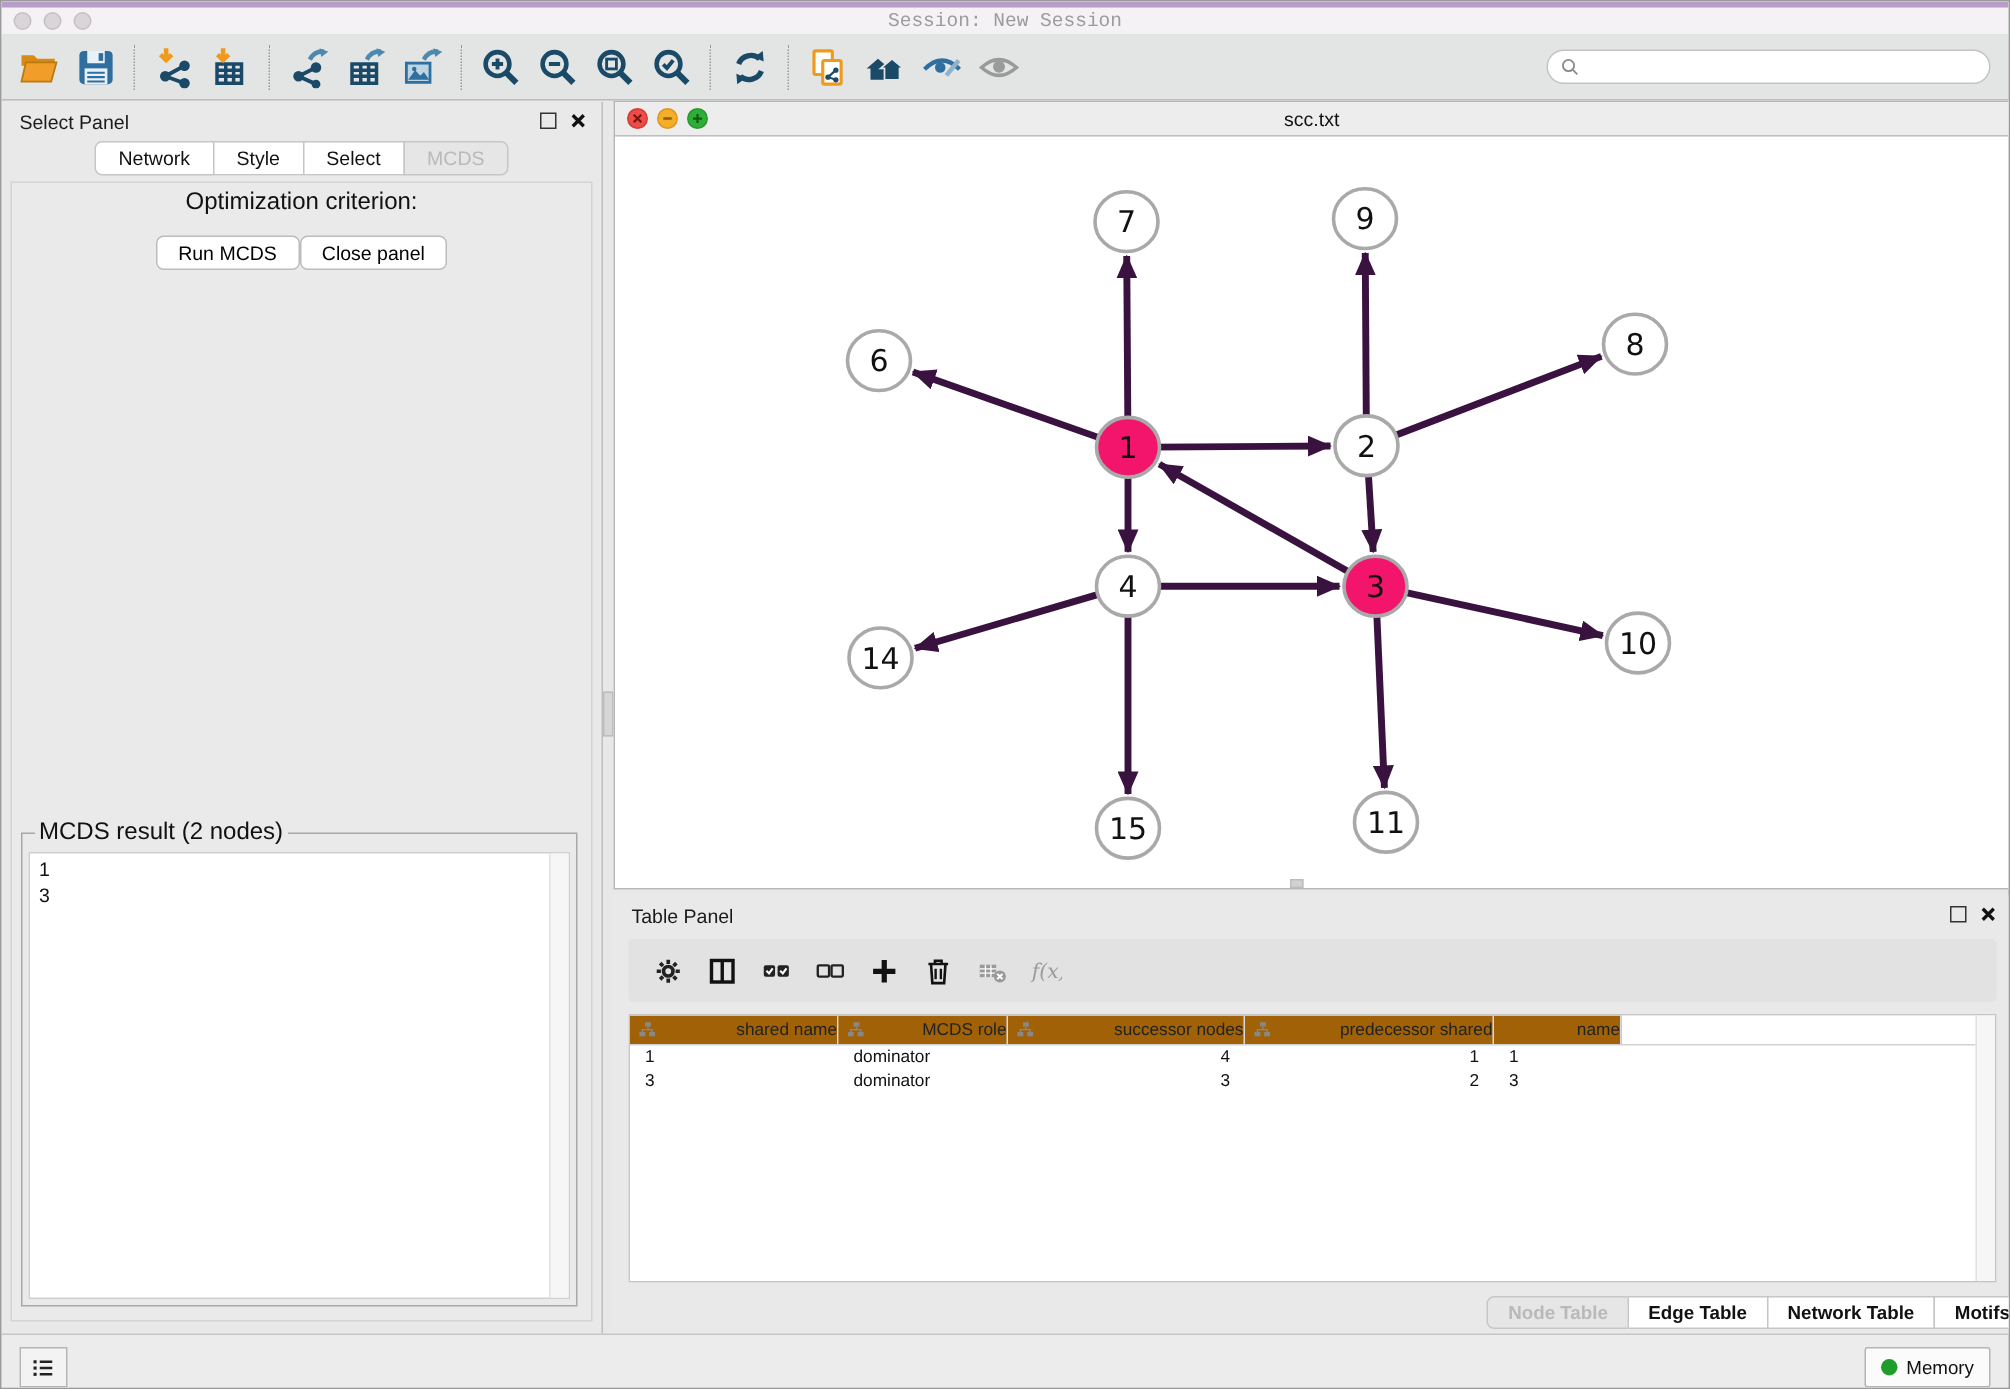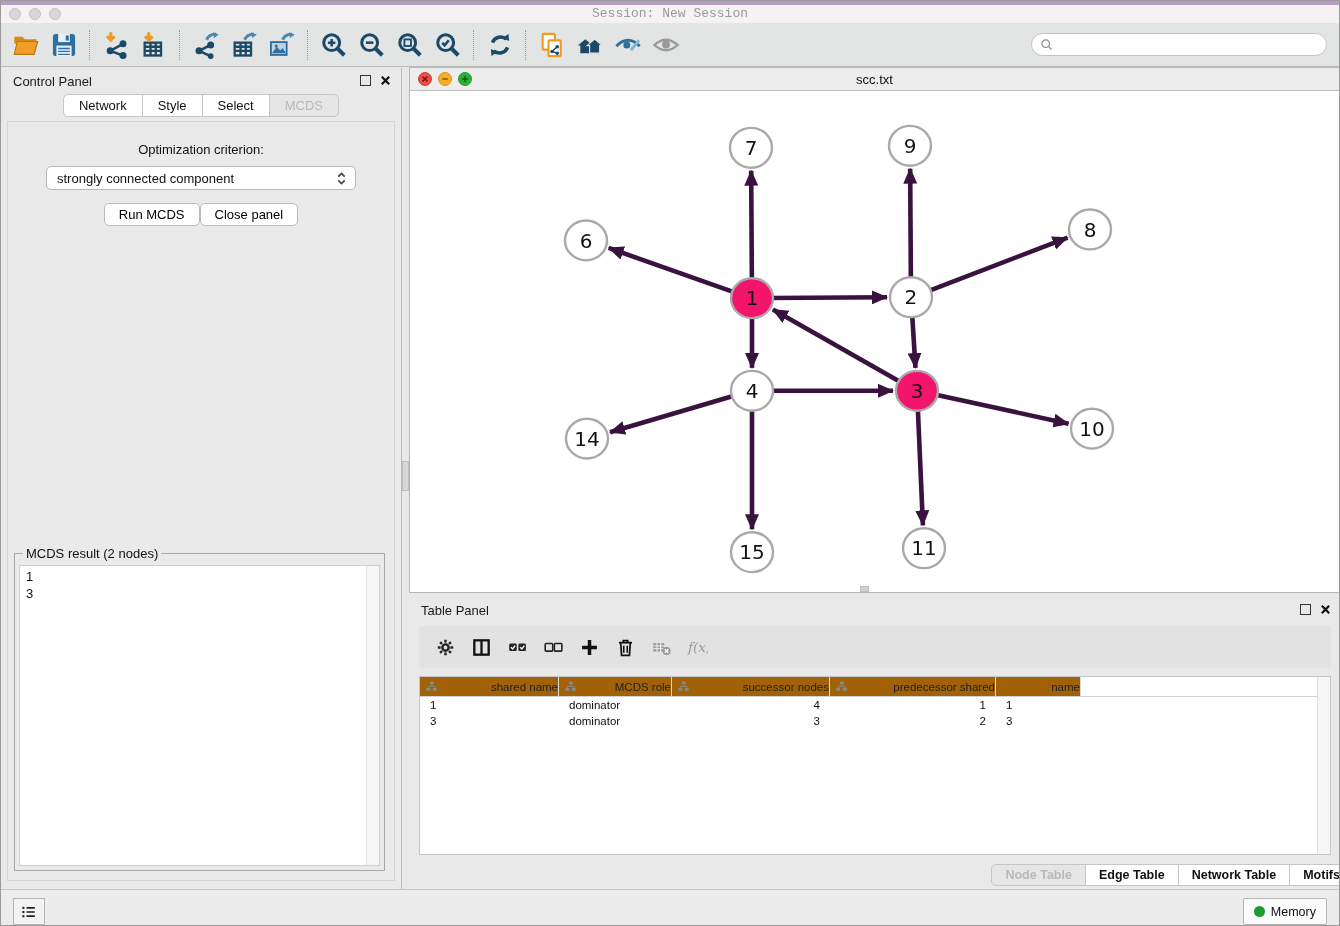--- a/index.html
+++ b/index.html
@@ -26,28 +26,28 @@
   .panel-header .ptitle{position:absolute;left:12px;top:6px;font-size:13px;color:#1a1a1a;}
   .panel-icons{position:absolute;right:10px;top:7px;display:flex;gap:9px;align-items:center;}
   .float-icon{width:11px;height:11px;border:1.6px solid #333;box-sizing:border-box;background:transparent;}
   .close-icon svg{width:11px;height:11px;display:block;}
   .tabs-row{display:flex;justify-content:center;align-items:center;}
   .tab{border:1px solid #c6c6c6;margin-left:-1px;background:#fff;padding:3px 15px;font-size:13px;color:#111;cursor:pointer;white-space:nowrap;}
   .tab:first-child{border-radius:5px 0 0 5px;margin-left:0;}
   .tab:last-child{border-radius:0 5px 5px 0;}
   .tab.active{background:#e6e6e6;color:#b9b9b9;}
   .cp-body{position:absolute;left:6px;right:6px;top:53px;bottom:8px;border:1px solid #d4d4d4;background:#eaeaea;}
-  .opt-label{margin-top:20px;text-align:center;font-size:13px;}
+  .opt-label{margin-top:4px;text-align:center;font-size:16px;}
   .cp-select{width:310px;height:24px;margin:9px auto 0 auto;background:#fff;border:1px solid #b9b9b9;border-radius:5px;display:flex;align-items:center;padding:0 8px 0 10px;box-sizing:border-box;cursor:pointer;}
   .cp-select span{flex:1;font-size:13px;}
   .cp-select svg{width:11px;height:15px;flex:none;}
   .btn-row{display:flex;justify-content:center;margin-top:13px;}
   .pbtn{background:#fff;border:1px solid #bcbcbc;border-radius:5px;padding:3px 14px;font-size:13px;font-family:inherit;cursor:pointer;}
   .result-box{position:absolute;left:6px;right:9px;top:424px;bottom:9px;border:1px solid #a8a8a8;margin:0;padding:0;}
-  .result-box legend{font-size:13px;margin-left:8px;padding:0 3px;}
+  .result-box legend{font-size:16px;margin-left:8px;padding:0 3px;}
   .result-inner{position:absolute;left:4px;right:4px;top:4px;bottom:4px;background:#fff;border:1px solid #cfcfcf;}
   .result-text{position:absolute;left:6px;top:2px;right:18px;bottom:2px;margin:0;font-family:"Liberation Sans",sans-serif;font-size:13px;line-height:17px;white-space:pre;}
   .result-scroll{position:absolute;right:0;top:0;bottom:0;width:12px;background:#f6f6f6;border-left:1px solid #e2e2e2;}
   
   .vsplit-handle{position:absolute;left:401px;top:460px;width:7px;height:30px;background:#d6d6d6;border:1px solid #bdbdbd;box-sizing:border-box;}
   
   .network-window{position:absolute;left:408px;top:66px;width:931px;height:526px;background:#fff;border:1px solid #b6b6b6;box-sizing:border-box;}
   .nw-titlebar{position:relative;height:22px;background:#ededed;border-bottom:1px solid #bdbdbd;}
   .traffic{position:absolute;left:8px;top:4px;display:flex;gap:6px;}
   .tl{width:14px;height:14px;border-radius:50%;display:flex;align-items:center;justify-content:center;box-sizing:border-box;cursor:pointer;}
@@ -243,45 +243,38 @@
       <svg viewBox="0 0 16 16">
           <circle cx="6.5" cy="6.5" r="4.3" fill="none" stroke="#8a8a8a" stroke-width="1.4"></circle>
           <path d="M9.8 9.8l3.4 3.4" stroke="#8a8a8a" stroke-width="1.4"></path>
         </svg>
       <input placeholder="" style="">
     </div>
   </div>
 
   <div class="control-panel">
     <div class="panel-header">
-      <span class="ptitle">Control Panel</span>
+      <span class="ptitle">Select Panel</span>
       <span class="panel-icons">
         <span class="float-icon"></span>
         <span class="close-icon">
             <svg viewBox="0 0 12 12">
               <path d="M2 2l8 8M10 2l-8 8" stroke="#111" stroke-width="2.4"></path>
             </svg>
           </span>
       </span>
     </div>
     <div class="tabs-row">
         <div class="tab">Network</div>
         <div class="tab">Style</div>
         <div class="tab">Select</div>
         <div class="tab active">MCDS</div>
       </div>
     <div class="cp-body">
       <div class="opt-label">Optimization criterion:</div>
-      <div class="cp-select">
-        <span>strongly connected component</span>
-        <svg viewBox="0 0 12 16">
-          <path d="M2.5 6L6 2.5 9.5 6" fill="none" stroke="#444" stroke-width="1.8"></path>
-          <path d="M2.5 10L6 13.5 9.5 10" fill="none" stroke="#444" stroke-width="1.8"></path>
-        </svg>
-      </div>
       <div class="btn-row">
         <button class="pbtn">Run MCDS</button>
         <button class="pbtn">Close panel</button>
       </div>
       <fieldset class="result-box">
         <legend>MCDS result (2 nodes)</legend>
         <div class="result-inner">
           <pre class="result-text">1
 3</pre>
           <div class="result-scroll"></div>

